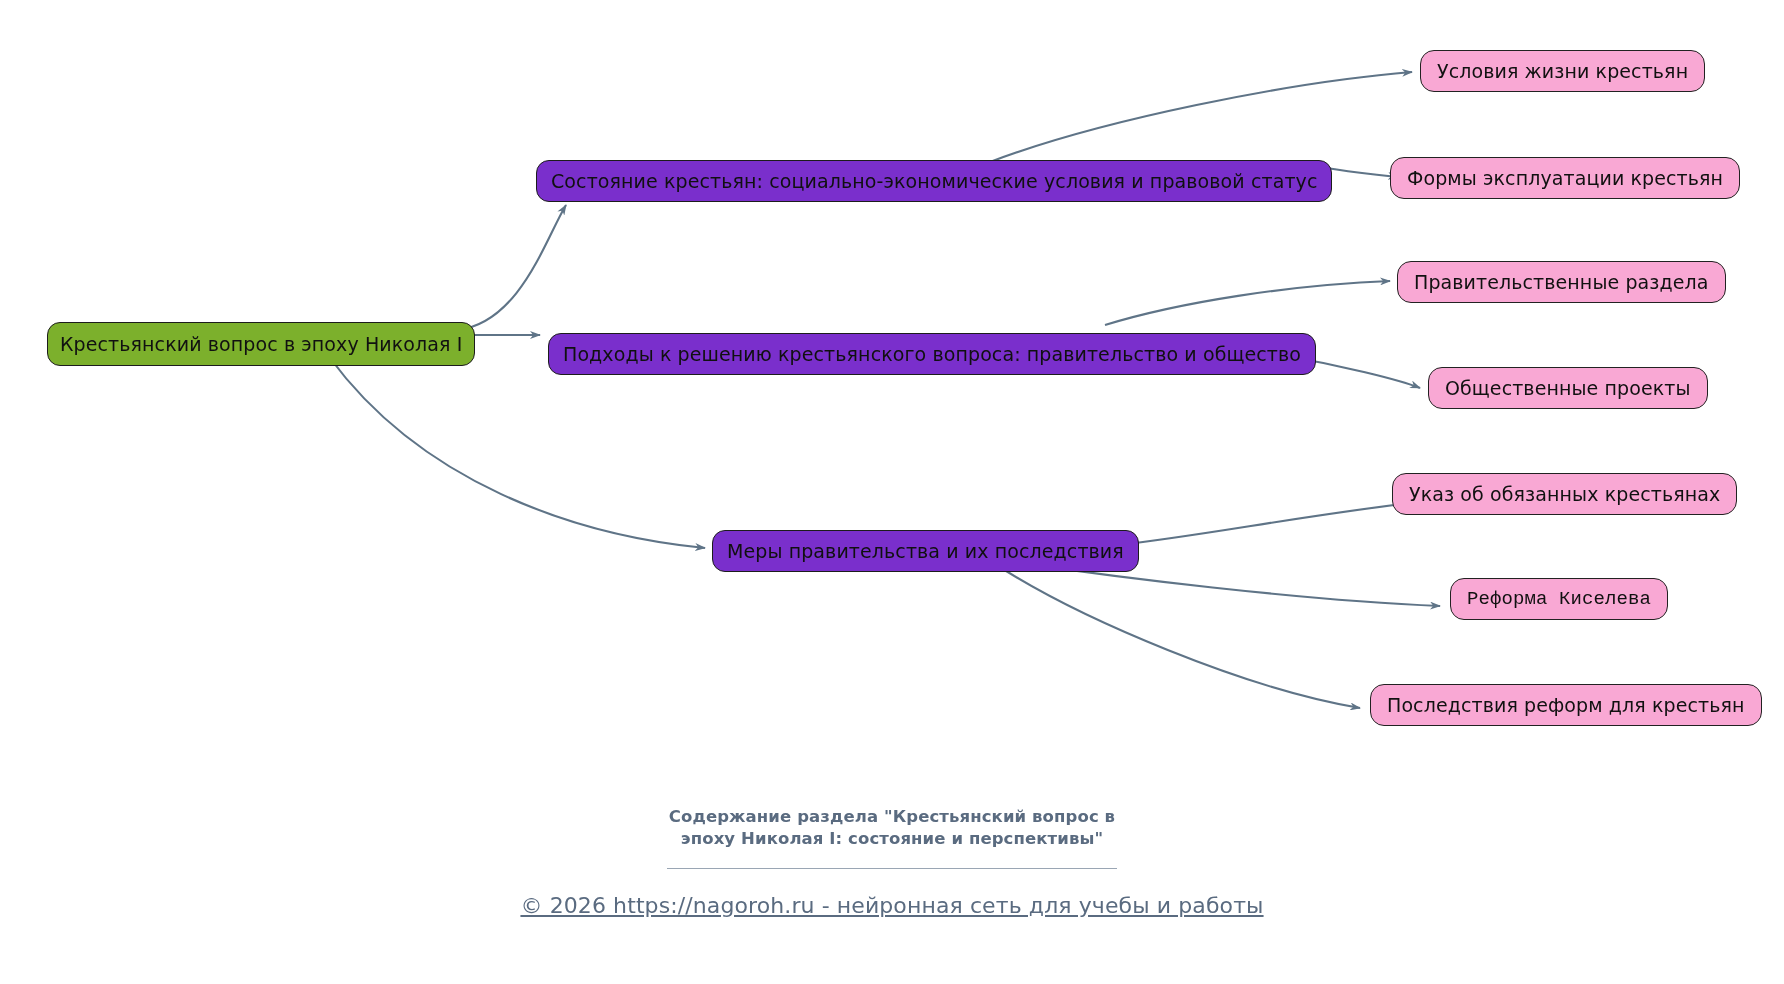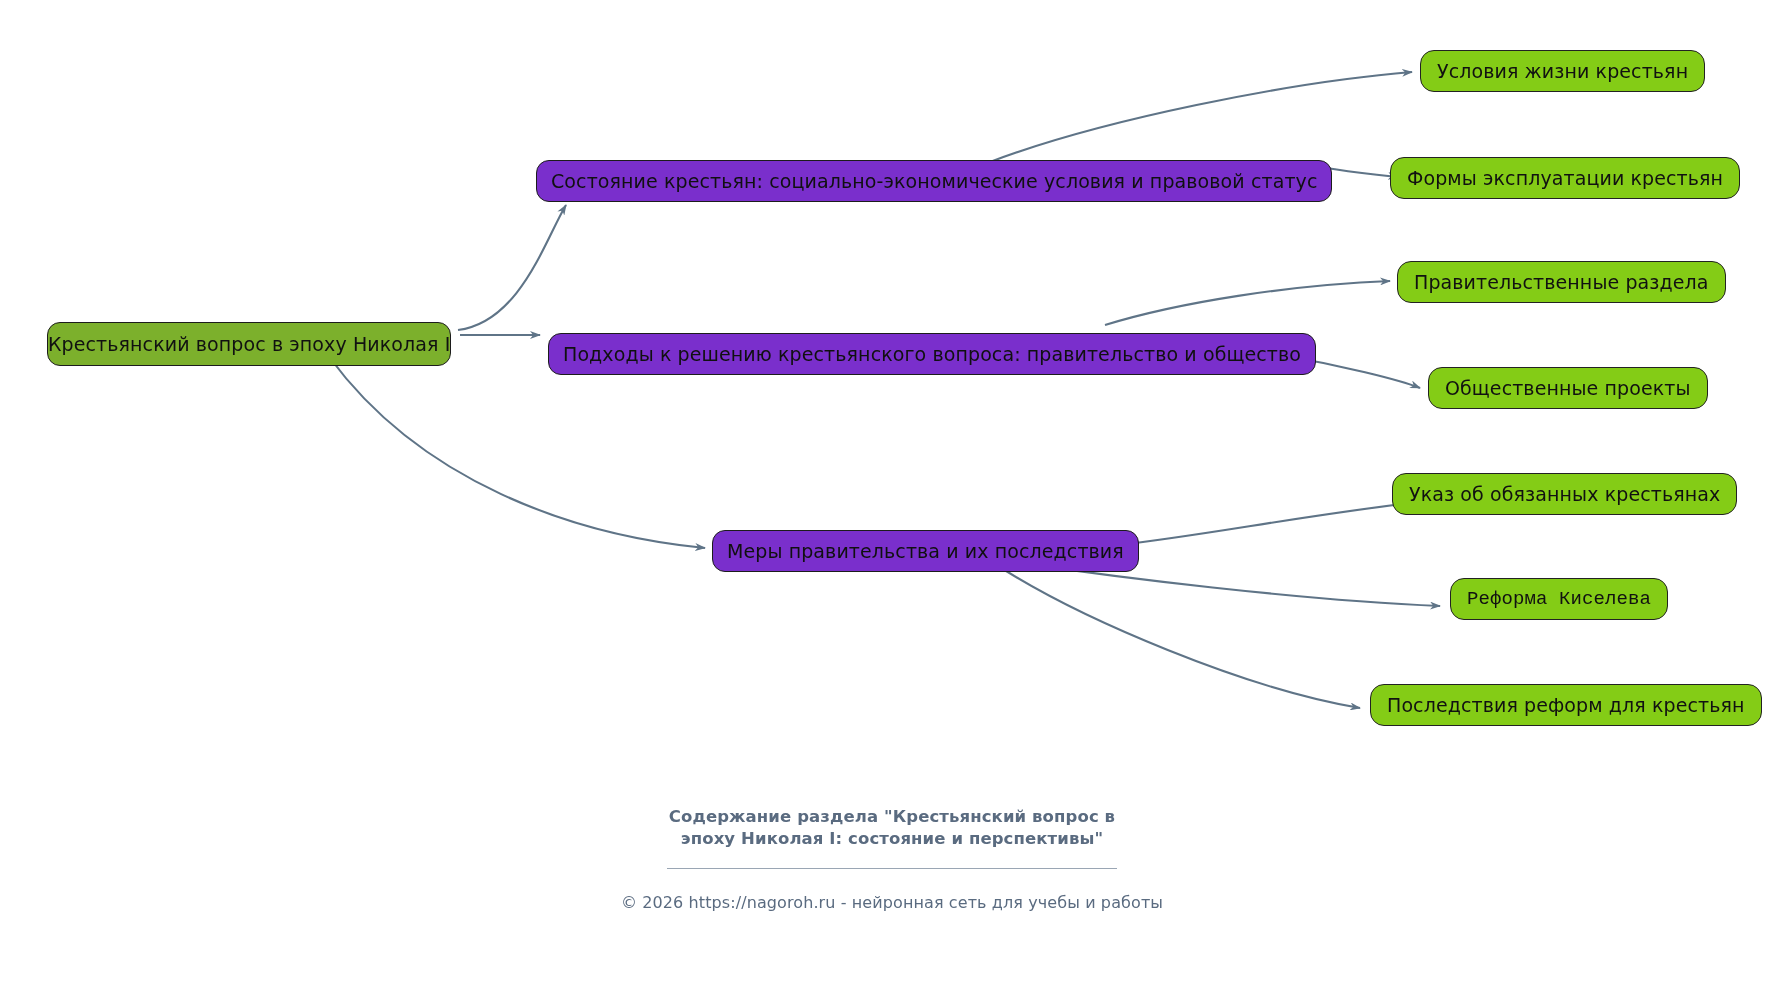--- a/index.html
+++ b/index.html
@@ -39,32 +39,32 @@
     border-radius: 13px;
     font-size: 19px;
     line-height: 1;
     letter-spacing: 0.1px;
   }
   .node-root {
     background: #7cb02c;
     border: 1.6px solid #1c1c1c;
     color: #111111;
     height: 44px;
-    padding: 0 0;
+    padding: 0 12px;
   }
   .node-branch {
     background: #7a2fcc;
     border: 1.6px solid #1c1c1c;
     color: #101010;
     height: 42px;
     padding: 0 14px;
     text-align: center;
   }
   .node-leaf {
-    background: #84cc16;
+    background: #f9a8d4;
     border: 1.7px solid #222222;
     color: #111111;
     height: 42px;
     padding: 0 16px;
     border-radius: 14px;
   }
   .footer-block {
     position: absolute;
     left: 0;
     top: 806px;
@@ -81,23 +81,24 @@
   }
   .footer-rule {
     width: 450px;
     height: 0;
     border-top: 1.4px solid #9aa6b4;
     margin: 17px auto 0 auto;
   }
   .footer-copy {
     margin-top: 24px;
     font-family: "DejaVu Sans", sans-serif;
-    font-size: 16px;
+    font-size: 22px;
     color: #5a6b80;
     letter-spacing: 0.1px;
+    text-decoration: underline;
   }
 </style>
 </head>
 <body>
 
 <div id="mindmap-canvas">
 
   <svg id="edge-layer" viewBox="0 0 1784 984">
     <defs>
       <marker id="arrowhead" markerWidth="11" markerHeight="8" refX="10" refY="4" orient="auto" markerUnits="userSpaceOnUse">

